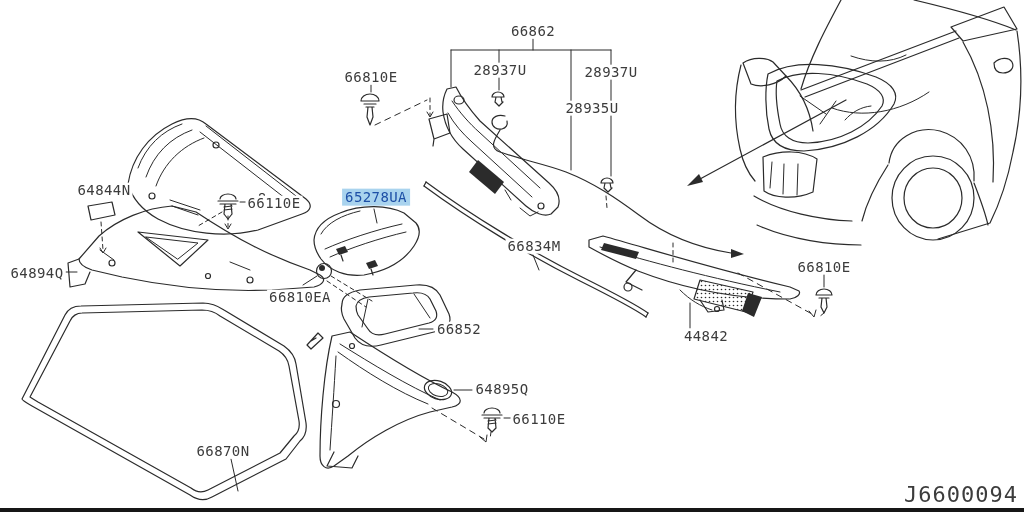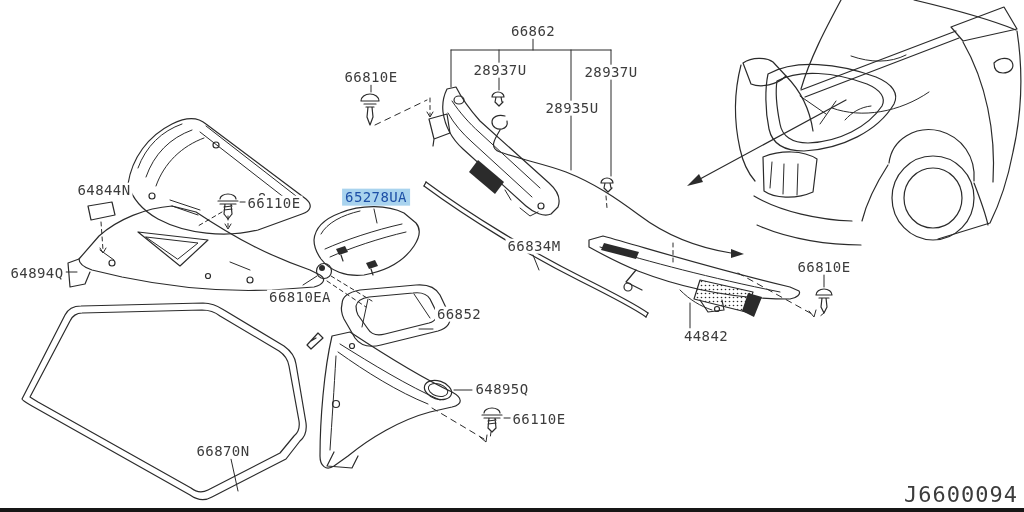--- a/index.html
+++ b/index.html
@@ -218,28 +218,28 @@
       <path d="M 816,295 a 8,6 0 1 1 16,0 M 816,295 L 832,295 M 819,298 L 829,298 M 822,298 L 821,307 M 826,298 L 827,307 M 821,307 L 824,313 L 827,307"></path>
       <path class="d1 thin" d="M 738,273 L 812,314"></path>
       <path class="d2 thin" d="M 824,313 L 819,317"></path>
       <path class="thin" d="M 809,311 L 814,317 L 816,310"></path>
     </g>
   </svg>
 
   <span class="plabel" style="left:533px;top:31px">66862</span>
   <span class="plabel" style="left:500px;top:70px">28937U</span>
   <span class="plabel" style="left:611px;top:72px">28937U</span>
-  <span class="plabel" style="left:572px;top:108px">28935U</span>
+  <span class="plabel" style="left:592px;top:108px">28935U</span>
   <span class="plabel" style="left:371px;top:77px">66810E</span>
   <span class="plabel" style="left:104px;top:190px">64844N</span>
   <span class="plabel" style="left:274px;top:203px">66110E</span>
   <span class="plabel selected" style="left:376px;top:197px">65278UA</span>
   <span class="plabel" style="left:37px;top:273px">64894Q</span>
   <span class="plabel" style="left:300px;top:297px">66810EA</span>
-  <span class="plabel" style="left:459px;top:314px">66852</span>
+  <span class="plabel" style="left:459px;top:329px">66852</span>
   <span class="plabel" style="left:534px;top:246px">66834M</span>
   <span class="plabel" style="left:706px;top:336px">44842</span>
   <span class="plabel" style="left:824px;top:267px">66810E</span>
   <span class="plabel" style="left:502px;top:389px">64895Q</span>
   <span class="plabel" style="left:539px;top:419px">66110E</span>
   <span class="plabel" style="left:223px;top:451px">66870N</span>
 
   <span class="figcode">J6600094</span>
   <div class="bottom-bar"></div>
 </div>

